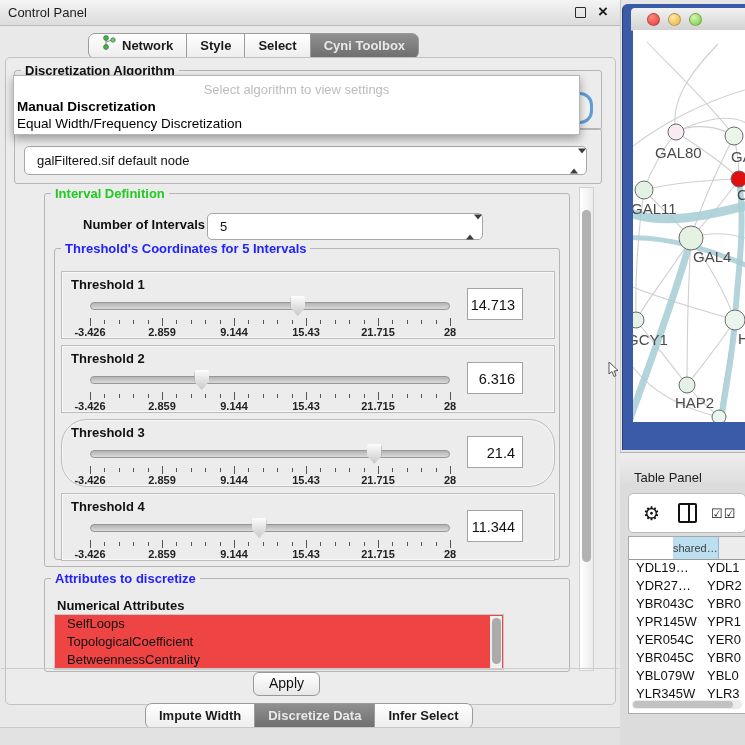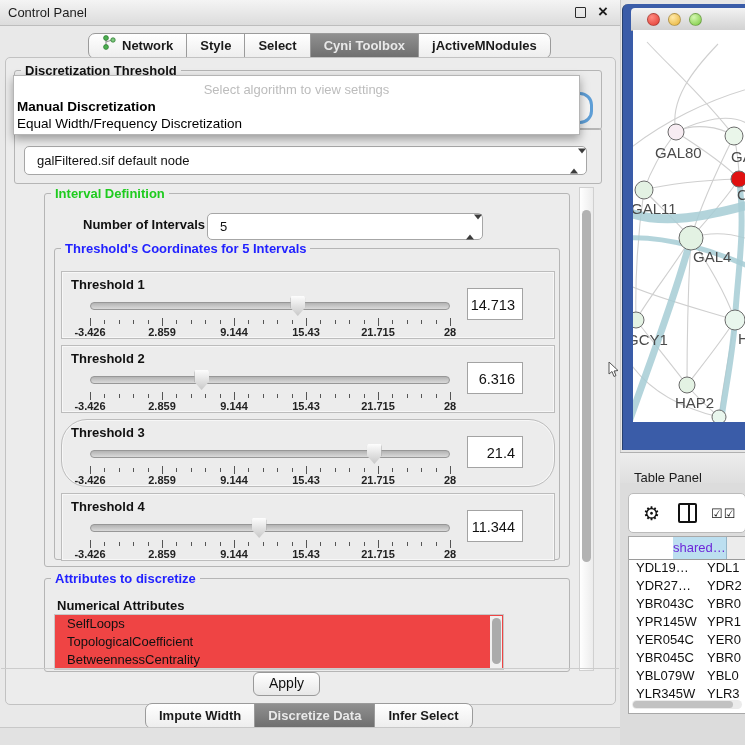--- a/index.html
+++ b/index.html
@@ -123,21 +123,21 @@
 
   .tp-toolbar{position:absolute;left:8px;top:10px;width:116px;height:38px;background:#ffffff;
     border:1px solid #bbbbbb;border-radius:5px;display:flex;align-items:center;}
   .gear-ic{font-size:19px;color:#111;margin-left:14px;line-height:1;}
   .col-ic{width:15px;height:16px;border:2px solid #111;border-radius:2px;margin-left:18px;position:relative;}
   .col-ic::after{content:"";position:absolute;left:50%;top:0;bottom:0;border-left:2px solid #111;}
   .chk-ic{font-size:13px;color:#111;margin-left:14px;letter-spacing:1px;}
 
   .tp-table{position:absolute;left:8px;top:53px;width:116px;height:176px;background:#ffffff;
     border:1px solid #a8a8a8;overflow:hidden;}
-  .tp-thead{display:flex;height:22px;border-bottom:1px solid #9a9a9a;font-size:13px;color:#6d28d9;padding-left:44px;}
+  .tp-thead{display:flex;height:22px;border-bottom:1px solid #9a9a9a;font-size:11px;color:#404040;padding-left:44px;}
   .tp-th1{width:72px;background:#bcdff0;border-right:1px solid #94b6c8;text-align:center;line-height:22px;}
   .tp-th2{flex:1;background:#ececec;line-height:22px;padding-left:34px;}
   .tp-rows{position:absolute;left:0;top:23px;right:0;height:138px;overflow:hidden;}
   .tp-row{display:flex;height:18px;font-size:13px;color:#111;}
   .tp-c1{width:72px;padding-left:7px;box-sizing:border-box;white-space:nowrap;overflow:hidden;}
   .tp-c2{flex:1;padding-left:6px;white-space:nowrap;overflow:hidden;}
   .hscroll{position:absolute;left:3px;right:3px;bottom:4px;height:9px;background:#ebebeb;border-radius:5px;}
   .hscroll-thumb{position:absolute;left:1px;top:1px;width:100px;height:7px;background:#c2c2c2;border-radius:4px;}
 
   .cursor{position:absolute;left:608px;top:362px;z-index:50;}
@@ -168,29 +168,26 @@
       </div>
       <div class="tab">
         <span>Style</span>
       </div>
       <div class="tab">
         <span>Select</span>
       </div>
       <div class="tab selected">
         <span>Cyni Toolbox</span>
       </div>
-      <div class="tab">
-        <span>jActiveMNodules</span>
-      </div>
     </div>
 
     <div class="outer-box"></div>
 
     <div class="group disc-group">
-      <span class="group-title gt-black">Discretization Threshold</span>
+      <span class="group-title gt-black">Discretization Algorithm</span>
     </div>
     <div class="focus-combo"></div>
 
     <div class="group tabledata-group">
       <span class="group-title gt-black">Table Data</span>
     </div>
     <div class="combo td-combo">
       <span class="combo-text">galFiltered.sif default node</span>
       <span class="combo-arrows">
         <span class="up"></span><span class="down"></span>

